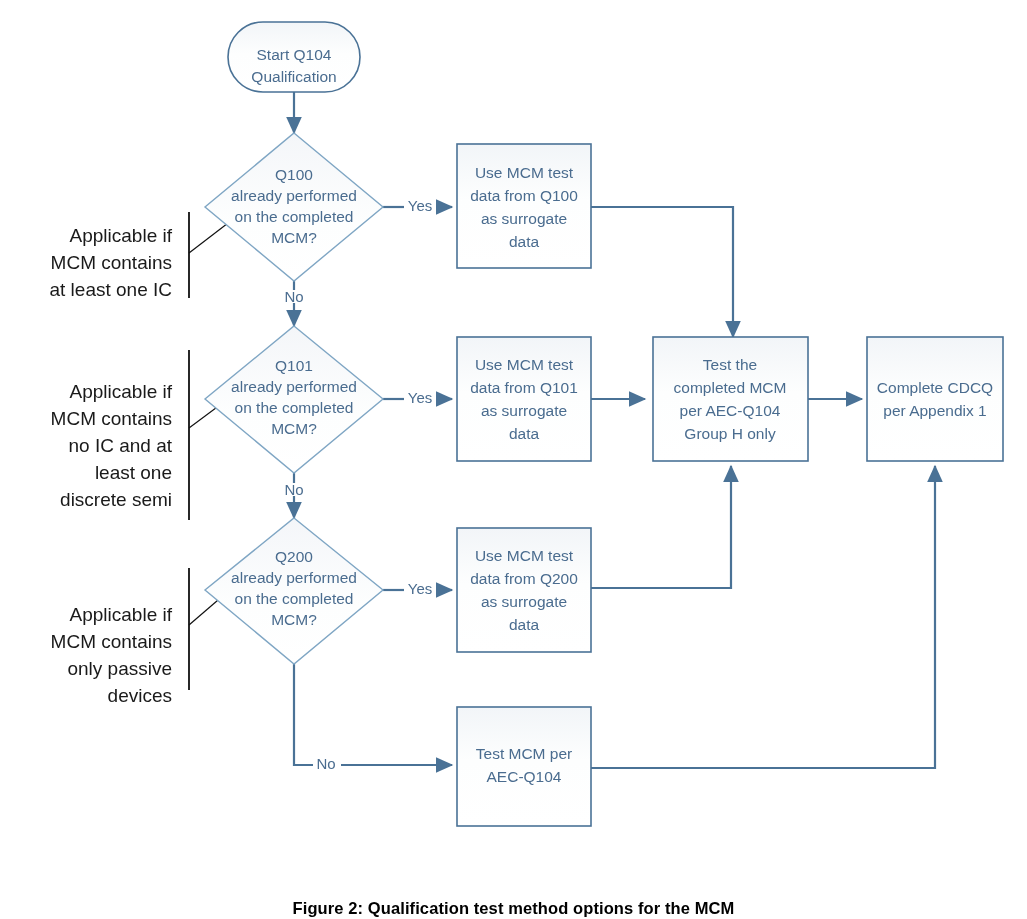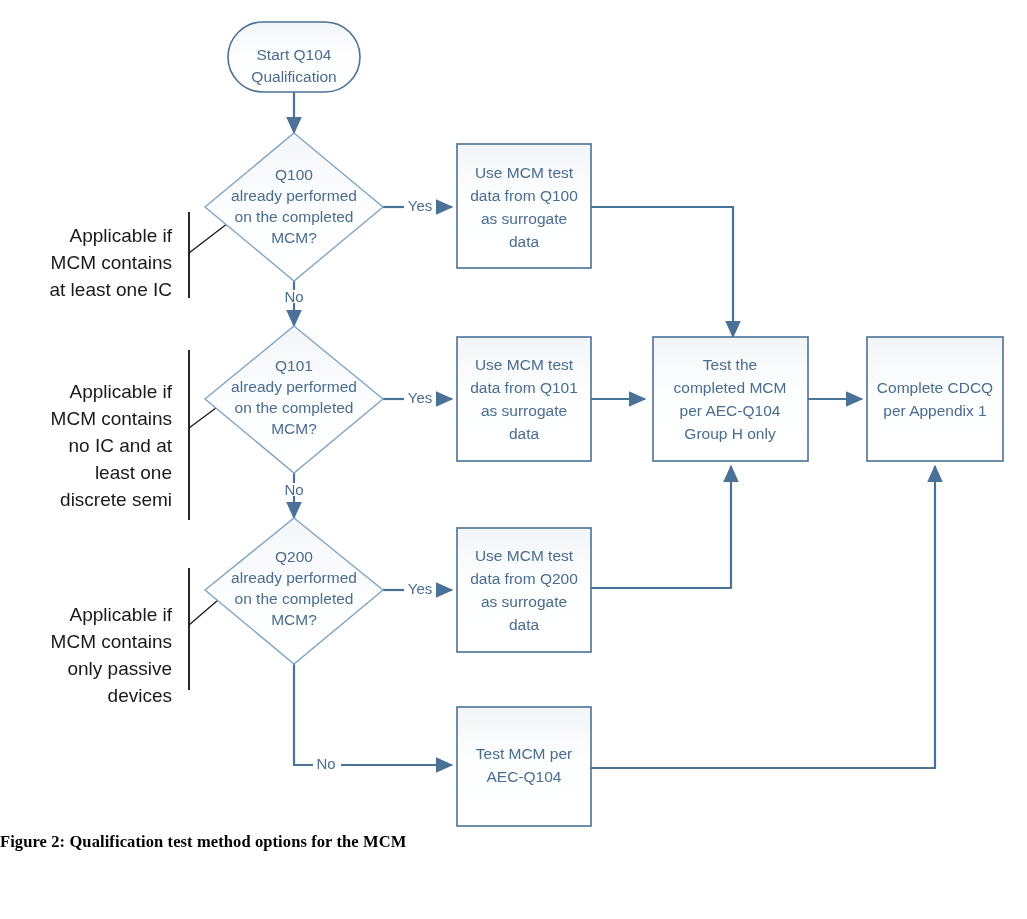--- a/index.html
+++ b/index.html
@@ -43,23 +43,24 @@
   }
   .side-note-text {
     font-family: "Liberation Sans", sans-serif;
     font-size: 19px;
     fill: #1a1a1a;
     dominant-baseline: middle;
   }
   .caption {
     position: absolute;
     left: 0;
-    top: 832px;
-    width: 1027px;
-    font-family: Liberation Serif, serif;
+    top: 899px;
+    width: 1027px;
+    text-align: center;
+    font-family: Liberation Sans, sans-serif;
     font-size: 16.5px;
     font-weight: bold;
     color: #000000;
     letter-spacing: 0.1px;
   }
   .shape-stroke { stroke: #4a7296; stroke-width: 1.6; }
   .diamond-stroke { stroke: #7fa6c4; stroke-width: 1.4; }
   .conn { stroke: #4a7296; stroke-width: 2.2; fill: none; }
   .bracket { stroke: #111111; stroke-width: 1.8; fill: none; }
   .leader { stroke: #111111; stroke-width: 1.2; fill: none; }

